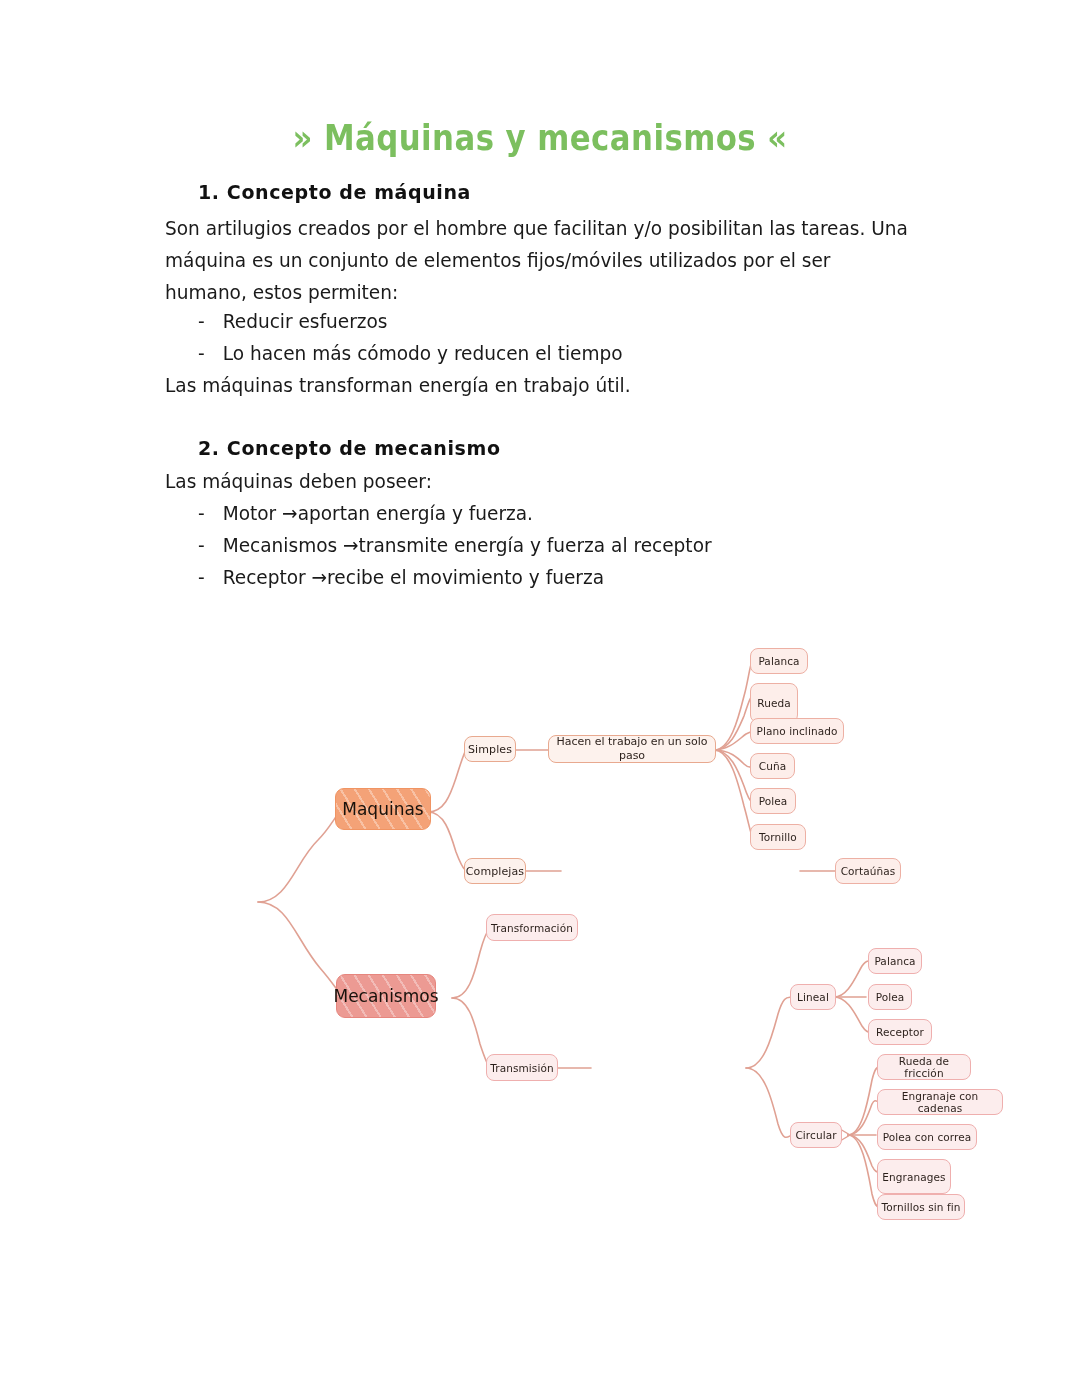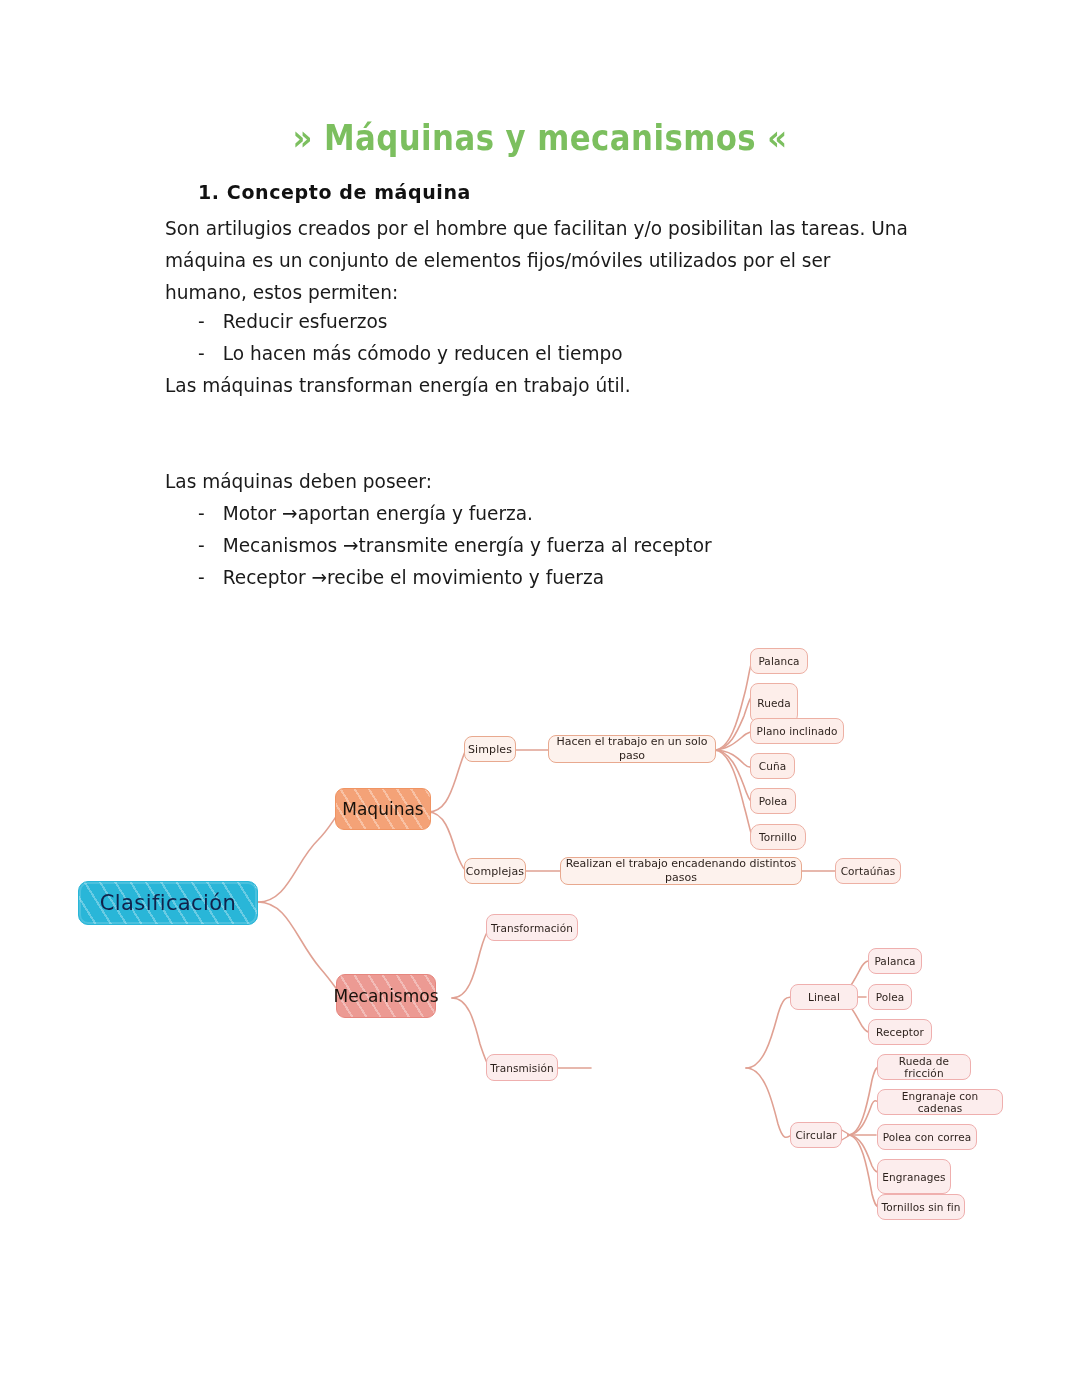--- a/index.html
+++ b/index.html
@@ -187,20 +187,21 @@
 
   <div class="heading" style="top:181px;">1.  Concepto de máquina</div>
 
   <div class="body-text" style="top:213px;">Son artilugios creados por el hombre que facilitan y/o posibilitan las tareas. Una máquina es un conjunto de elementos fijos/móviles utilizados por el ser humano, estos permiten:</div>
 
   <div class="bullet" style="top:310px;"><span class="dash">-</span><span>Reducir esfuerzos</span></div>
   <div class="bullet" style="top:342px;"><span class="dash">-</span><span>Lo hacen más cómodo y reducen el tiempo</span></div>
 
   <div class="bullet" style="top:374px;left:165px;">Las máquinas transforman energía en trabajo útil.</div>
 
+  <div class="heading" style="top:437px;">2.  Concepto de mecanismo</div>
 
   <div class="bullet" style="top:470px;left:165px;">Las máquinas deben poseer:</div>
 
   <div class="bullet" style="top:502px;"><span class="dash">-</span><span>Motor →aportan energía y fuerza.</span></div>
   <div class="bullet" style="top:534px;"><span class="dash">-</span><span>Mecanismos →transmite energía y fuerza al receptor</span></div>
   <div class="bullet" style="top:566px;"><span class="dash">-</span><span>Receptor →recibe el movimiento y fuerza</span></div>
 
   <div id="mindmap">
 
     <svg id="mm-svg" viewBox="0 0 1080 680">
@@ -243,45 +244,43 @@
         <path d="M848,535 C862,535 868,556 872,566 C875,572 877,572 879,572"></path>
         <path d="M848,535 C862,535 868,572 872,594 C875,606 877,607 879,607"></path>
       </g>
 
       <g fill="none" stroke="#E0A193" stroke-width="1.4" stroke-linecap="round">
         <path d="M706,144 L716,150 L706,157"></path>
         <path d="M840,529 L850,535 L840,541"></path>
       </g>
     </svg>
 
-    <div class="node node-root" style="left:78px; top:281px; width:180px; height:44px;">Clasificación</div>
 
     <div class="node node-l1-orange" style="left:335px; top:188px; width:96px; height:42px;">Maquinas</div>
 
     <div class="node node-l1-salmon" style="left:336px; top:374px; width:100px; height:44px;">Mecanismos</div>
 
     <div class="node node-sub" style="left:464px; top:136px; width:52px; height:26px;">Simples</div>
     <div class="node node-desc" style="left:548px; top:135px; width:168px; height:28px;">Hacen el trabajo en un solo paso</div>
 
     <div class="node node-leaf" style="left:750px; top:48px; width:58px; height:26px;">Palanca</div>
     <div class="node node-leaf" style="left:750px; top:83px; width:48px; height:40px;">Rueda</div>
     <div class="node node-leaf" style="left:750px; top:118px; width:94px; height:26px;">Plano inclinado</div>
     <div class="node node-leaf" style="left:750px; top:153px; width:45px; height:26px;">Cuña</div>
     <div class="node node-leaf" style="left:750px; top:188px; width:46px; height:26px;">Polea</div>
-    <div class="node node-leaf" style="left:750px; top:224px; width:56px; height:26px;border-radius:10px;">Tornillo</div>
+    <div class="node node-leaf" style="left:750px; top:224px; width:56px; height:26px;">Tornillo</div>
 
     <div class="node node-sub" style="left:464px; top:258px; width:62px; height:26px;">Complejas</div>
-    <div class="node node-desc" style="left:560px; top:257px; width:242px; height:28px;">Realizan el trabajo encadenando distintos pasos</div>
     <div class="node node-leaf" style="left:835px; top:258px; width:66px; height:26px;">Cortaúñas</div>
 
     <div class="node node-leaf-pink" style="left:486px; top:314px; width:92px; height:27px;">Transformación</div>
 
     <div class="node node-leaf-pink" style="left:486px; top:454px; width:72px; height:27px;">Transmisión</div>
 
-    <div class="node node-leaf-pink" style="left:790px; top:384px; width:68px; height:26px;">Lineal</div>
+    <div class="node node-leaf-pink" style="left:790px; top:384px; width:46px; height:26px;">Lineal</div>
     <div class="node node-leaf-pink" style="left:868px; top:348px; width:54px; height:26px;">Palanca</div>
     <div class="node node-leaf-pink" style="left:868px; top:384px; width:44px; height:26px;">Polea</div>
     <div class="node node-leaf-pink" style="left:868px; top:419px; width:64px; height:26px;">Receptor</div>
 
     <div class="node node-leaf-pink" style="left:790px; top:522px; width:52px; height:26px;">Circular</div>
     <div class="node node-leaf-pink" style="left:877px; top:454px; width:94px; height:26px;">Rueda de fricción</div>
     <div class="node node-leaf-pink" style="left:877px; top:489px; width:126px; height:26px;">Engranaje con cadenas</div>
     <div class="node node-leaf-pink" style="left:877px; top:524px; width:100px; height:26px;">Polea con correa</div>
     <div class="node node-leaf-pink" style="left:877px; top:559px; width:74px; height:35px;text-align:right;">Engranages</div>
     <div class="node node-leaf-pink" style="left:877px; top:594px; width:88px; height:26px;">Tornillos sin fin</div>

